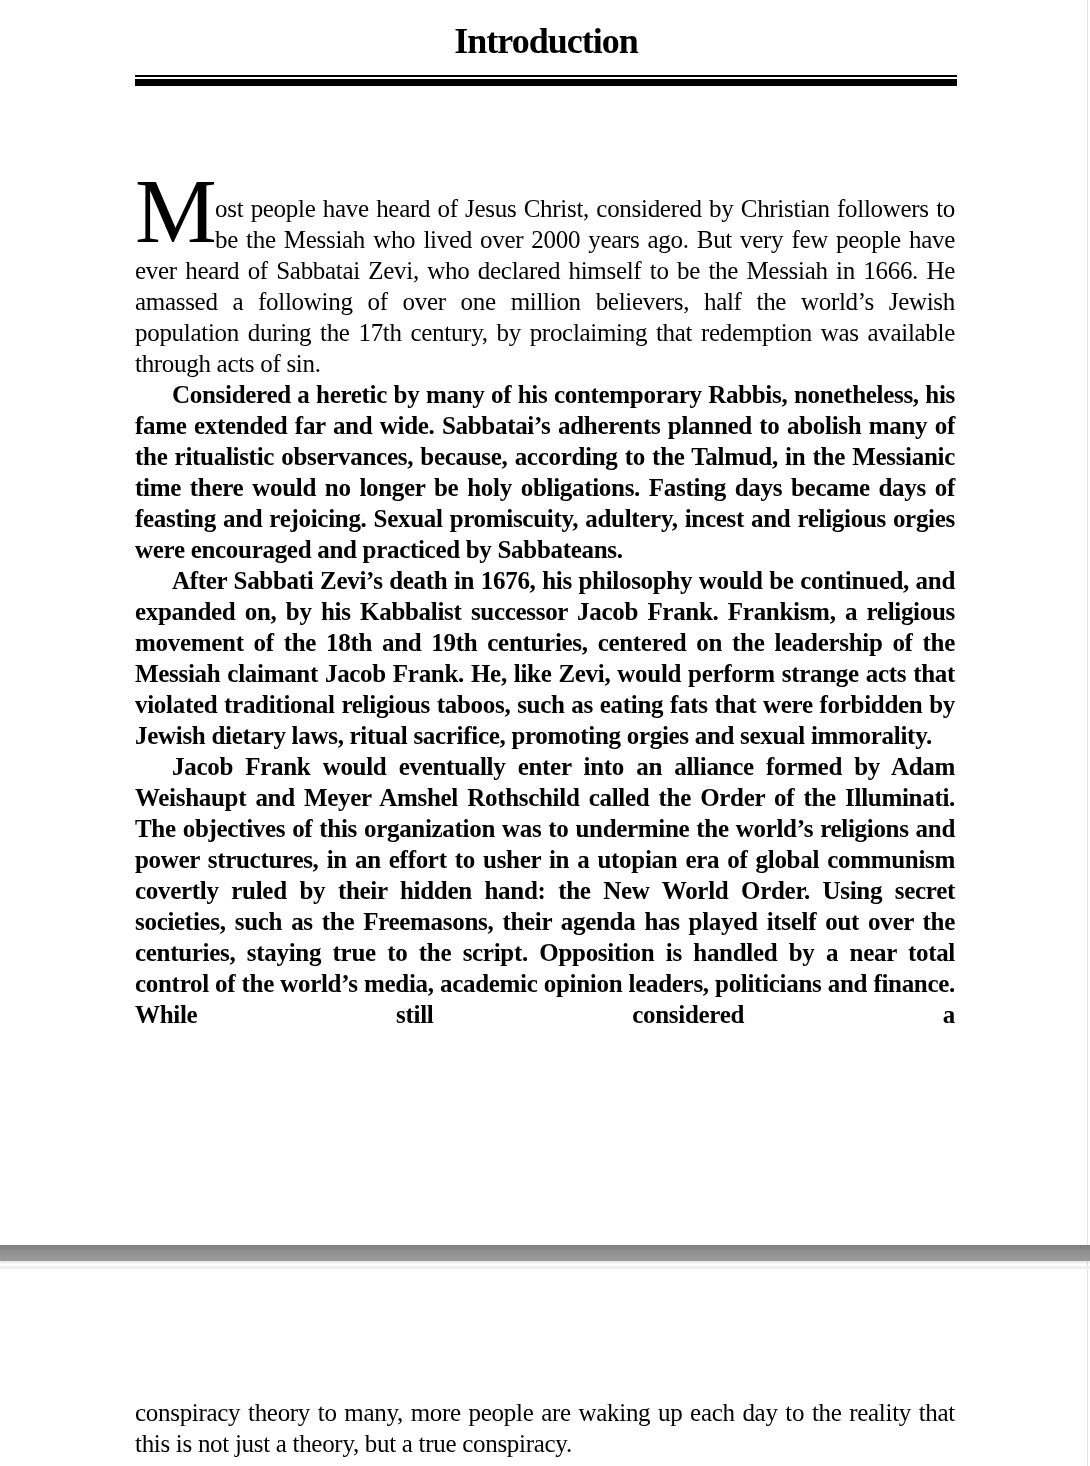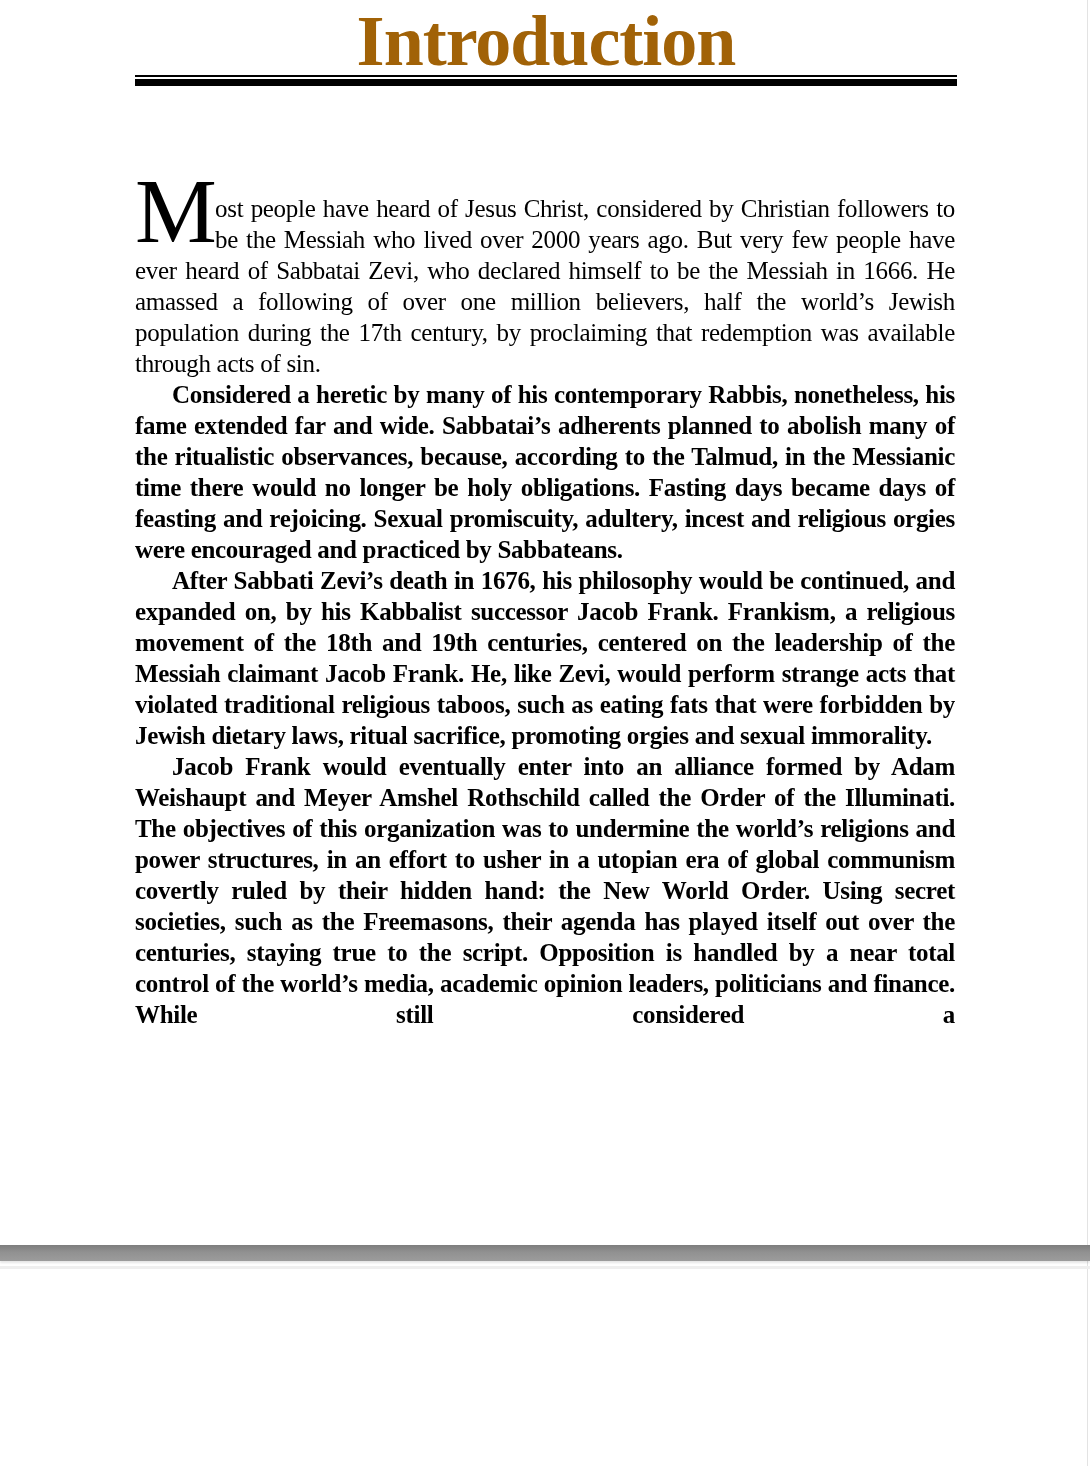--- a/index.html
+++ b/index.html
@@ -23,25 +23,25 @@
   }
   
   .chapter-header {
     position: absolute;
     left: 135px;
     width: 822px;
     top: 12px;
     text-align: center;
   }
   .chapter-title {
-    font-size: 72px;
+    font-size: 36px;
     line-height: 58px;
     font-weight: bold;
     letter-spacing: -1px;
-    color: #a16207;
+    color: #000000;
   }
   .title-rule {
     position: absolute;
     left: 135px;
     width: 822px;
     top: 75px;
   }
   .rule-thin  { height: 2px; background: #000; }
   .rule-gap   { height: 2px; background: transparent; }
   .rule-thick { height: 7px; background: #000; }
@@ -131,14 +131,19 @@
       <span>After Sabbati Zevi’s death in 1676, his philosophy would be continued, and expanded on, by his Kabbalist successor Jacob Frank. Frankism, a religious movement of the 18th and 19th centuries, centered on the leadership of the Messiah claimant Jacob Frank. He, like Zevi, would perform strange acts that violated traditional religious taboos, such as eating fats that were forbidden by Jewish dietary laws, ritual sacrifice, promoting orgies and sexual immorality.</span>
     </p>
     <p class="indent continues">
       <span>Jacob Frank would eventually enter into an alliance formed by Adam Weishaupt and Meyer Amshel Rothschild called the Order of the Illuminati. The objectives of this organization was to undermine the world’s religions and power structures, in an effort to usher in a utopian era of global communism covertly ruled by their hidden hand: the New World Order. Using secret societies, such as the Freemasons, their agenda has played itself out over the centuries, staying true to the script. Opposition is handled by a near total control of the world’s media, academic opinion leaders, politicians and finance. While still considered a</span>
     </p>
   </section>
 
   <div class="page-gap"></div>
   <div class="page2-top-shadow"></div>
 
+  <section class="continuation-block">
+    <p>
+      <span>conspiracy theory to many, more people are waking up each day to the reality that this is not just a theory, but a true conspiracy.</span>
+    </p>
+  </section>
 
 </div>
 
 </body></html>

